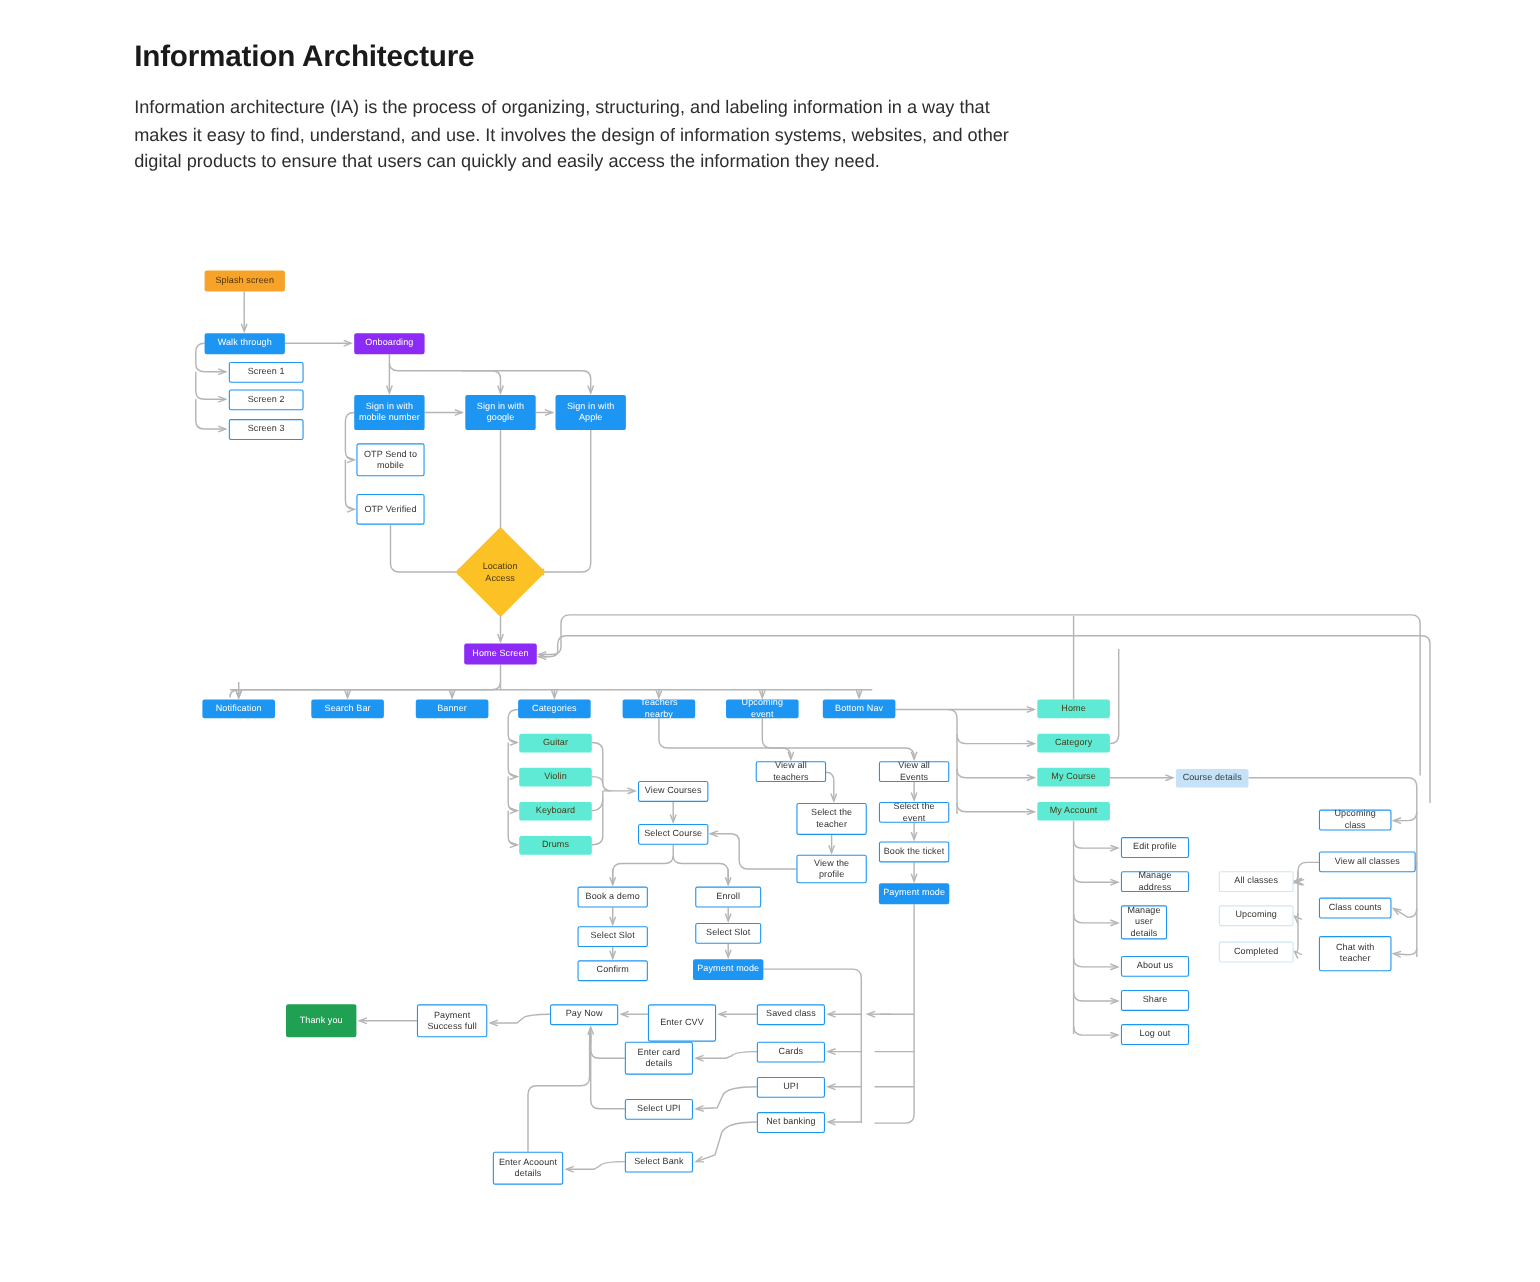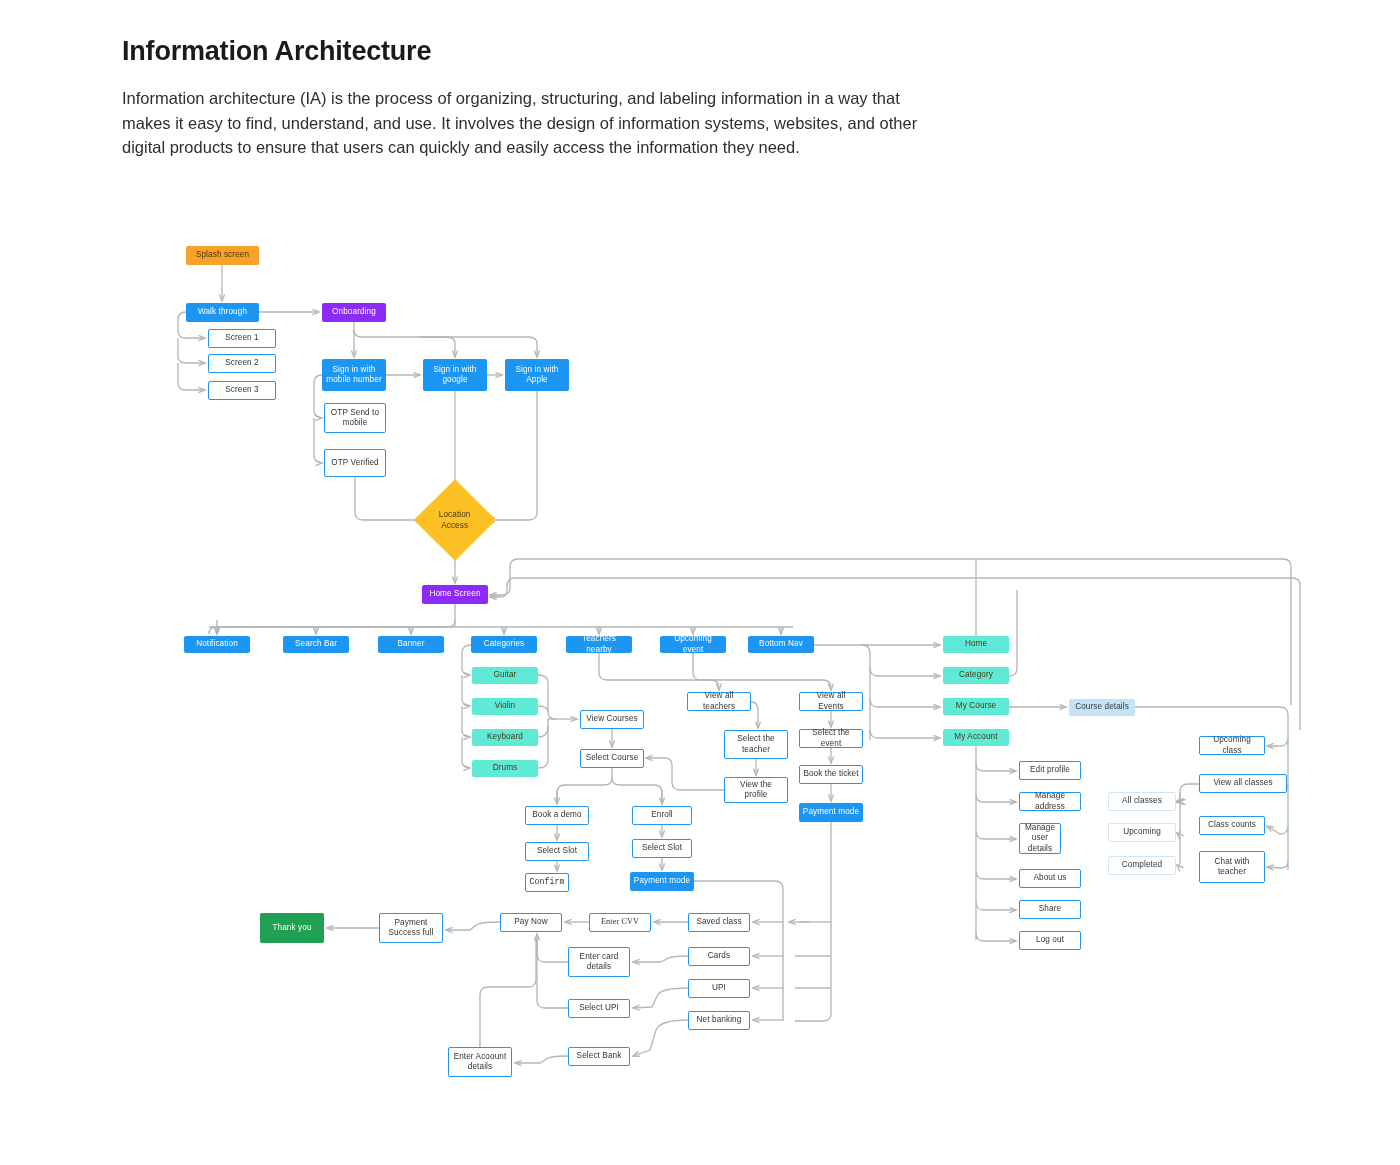--- a/index.html
+++ b/index.html
@@ -293,21 +293,21 @@
       </div>
     <div class="node n-white" style="left:580px;top:749px;width:64px;height:19px;">
         <span>Select Course</span>
       </div>
     <div class="node n-white" style="left:525px;top:806px;width:64px;height:19px;">
         <span>Book a demo</span>
       </div>
     <div class="node n-white" style="left:525px;top:842px;width:64px;height:19px;">
         <span>Select Slot</span>
       </div>
-    <div class="node n-white" style="left:525px;top:873px;width:44px;height:19px;font-family:Liberation Mono, monospace;">
+    <div class="node n-white" style="left:525px;top:873px;width:64px;height:19px;">
         <span>Confirm</span>
       </div>
     <div class="node n-white" style="left:632px;top:806px;width:60px;height:19px;">
         <span>Enroll</span>
       </div>
     <div class="node n-white" style="left:632px;top:839px;width:60px;height:19px;">
         <span>Select Slot</span>
       </div>
     <div class="node n-blue" style="left:630px;top:872px;width:64px;height:19px;">
         <span>Payment mode</span>
@@ -401,21 +401,21 @@
     <div class="node n-white" style="left:688px;top:947px;width:62px;height:19px;">
         <span>Cards</span>
       </div>
     <div class="node n-white" style="left:688px;top:979px;width:62px;height:19px;">
         <span>UPI</span>
       </div>
     <div class="node n-white" style="left:688px;top:1011px;width:62px;height:19px;">
         <span>Net banking</span>
       </div>
 
-    <div class="node n-white" style="left:589px;top:913px;width:62px;height:19px;font-family:Liberation Serif, serif;">
+    <div class="node n-white" style="left:589px;top:913px;width:62px;height:34px;">
         <span>Enter CVV</span>
       </div>
     <div class="node n-white" style="left:568px;top:947px;width:62px;height:30px;">
         <span>Enter card details</span>
       </div>
     <div class="node n-white" style="left:568px;top:999px;width:62px;height:19px;">
         <span>Select UPI</span>
       </div>
     <div class="node n-white" style="left:568px;top:1047px;width:62px;height:19px;">
         <span>Select Bank</span>

